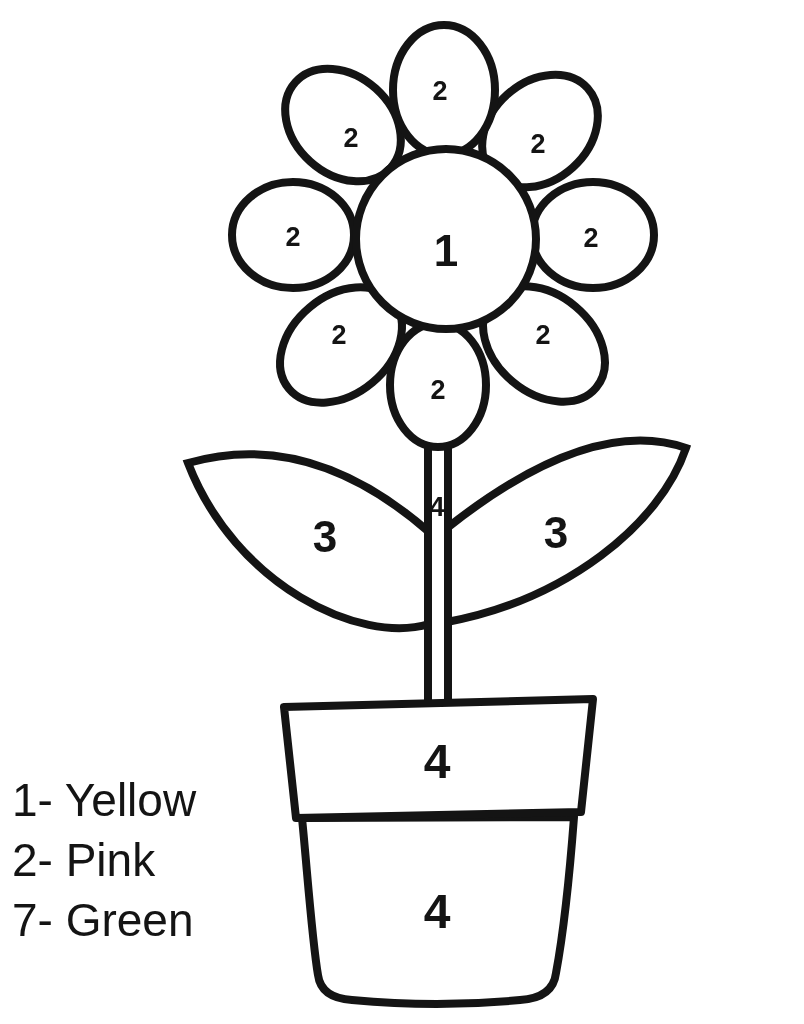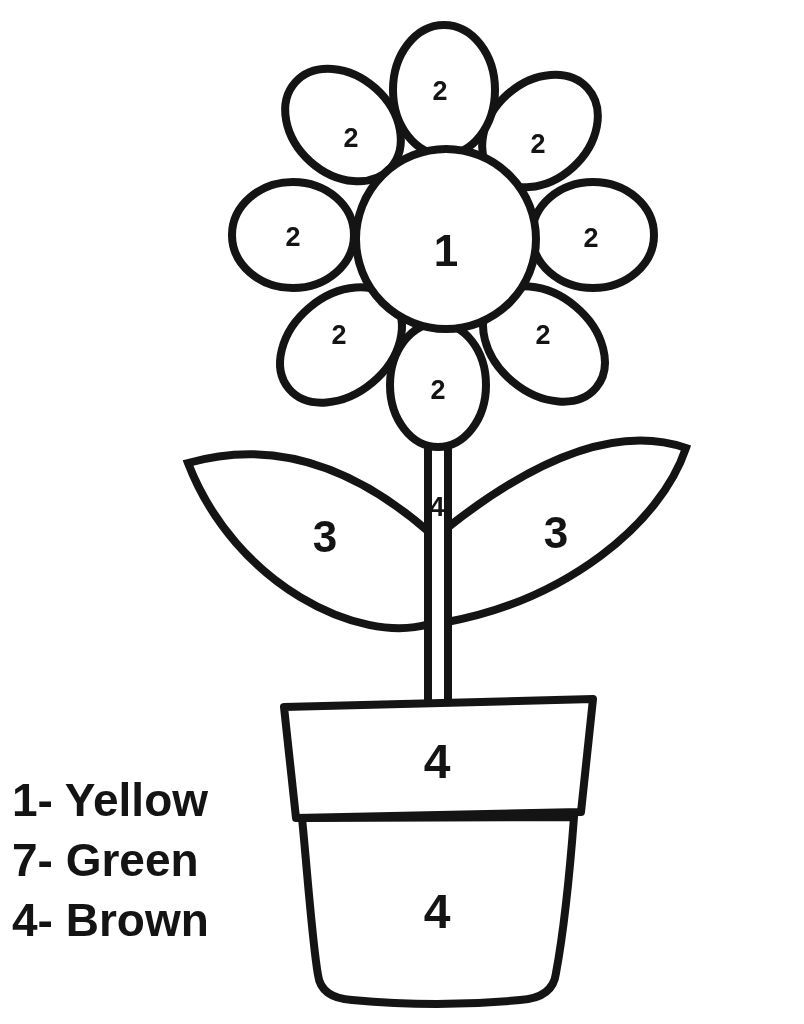--- a/index.html
+++ b/index.html
@@ -35,21 +35,21 @@
   .t-petal  { font-size: 27px; }
   .t-center { font-size: 44px; }
   .t-leaf   { font-size: 44px; }
   .t-stem   { font-size: 27px; }
   .t-pot    { font-size: 48px; }
   .legend {
     position: absolute;
     left: 12px;
     top: 770px;
     color: #141414;
-    font-weight: 700;
+    font-weight: 400;
     font-size: 46px;
     line-height: 60px;
     letter-spacing: 0px;
     white-space: nowrap;
   }
 </style>
 </head>
 <body>
 
 <div class="page">
@@ -90,17 +90,17 @@
     <text class="num t-leaf" x="556" y="532">3</text>
 
     <text class="num t-stem" x="437" y="507">4</text>
 
     <text class="num t-pot" x="437" y="761">4</text>
     <text class="num t-pot" x="437" y="911">4</text>
   </svg>
 
   <div class="legend">
     <div class="legend-line">1- Yellow</div>
+    <div class="legend-line">2- Pink</div>
     <div class="legend-line">7- Green</div>
-    <div class="legend-line">4- Brown</div>
   </div>
 
 </div>
 
 </body></html>

